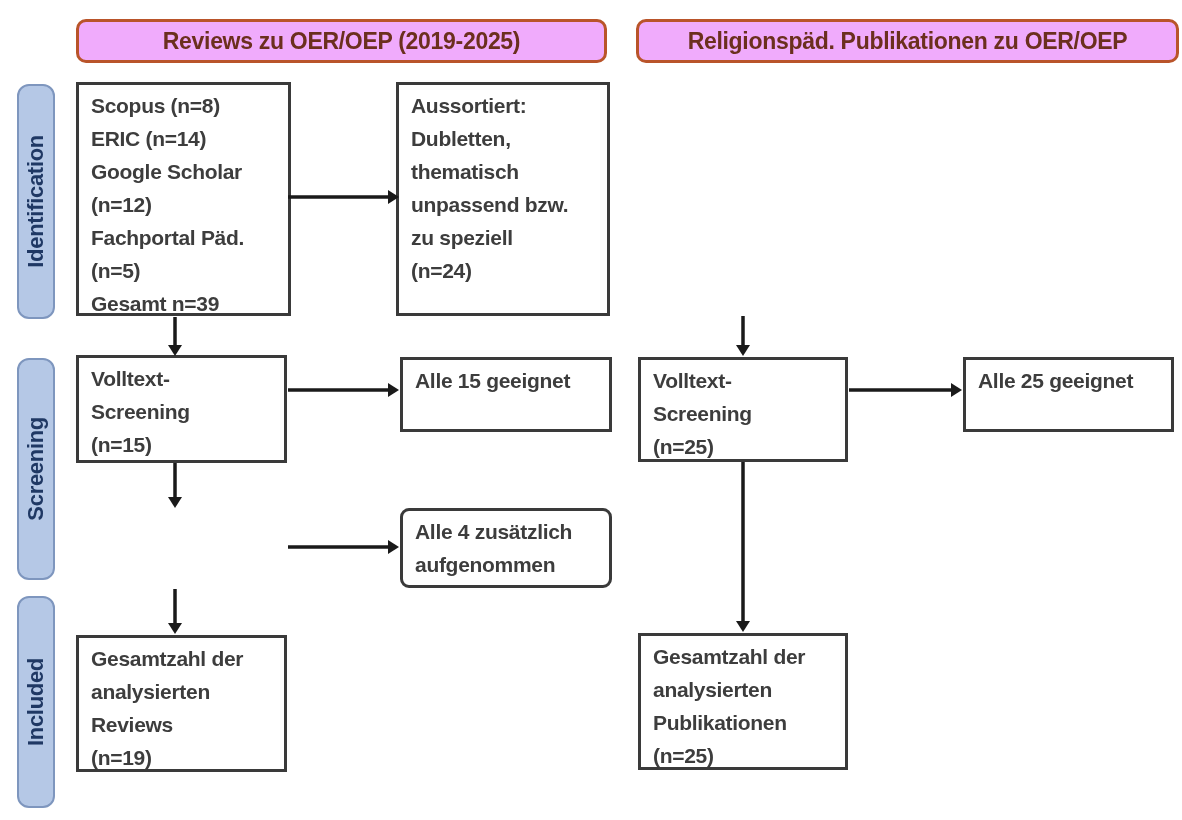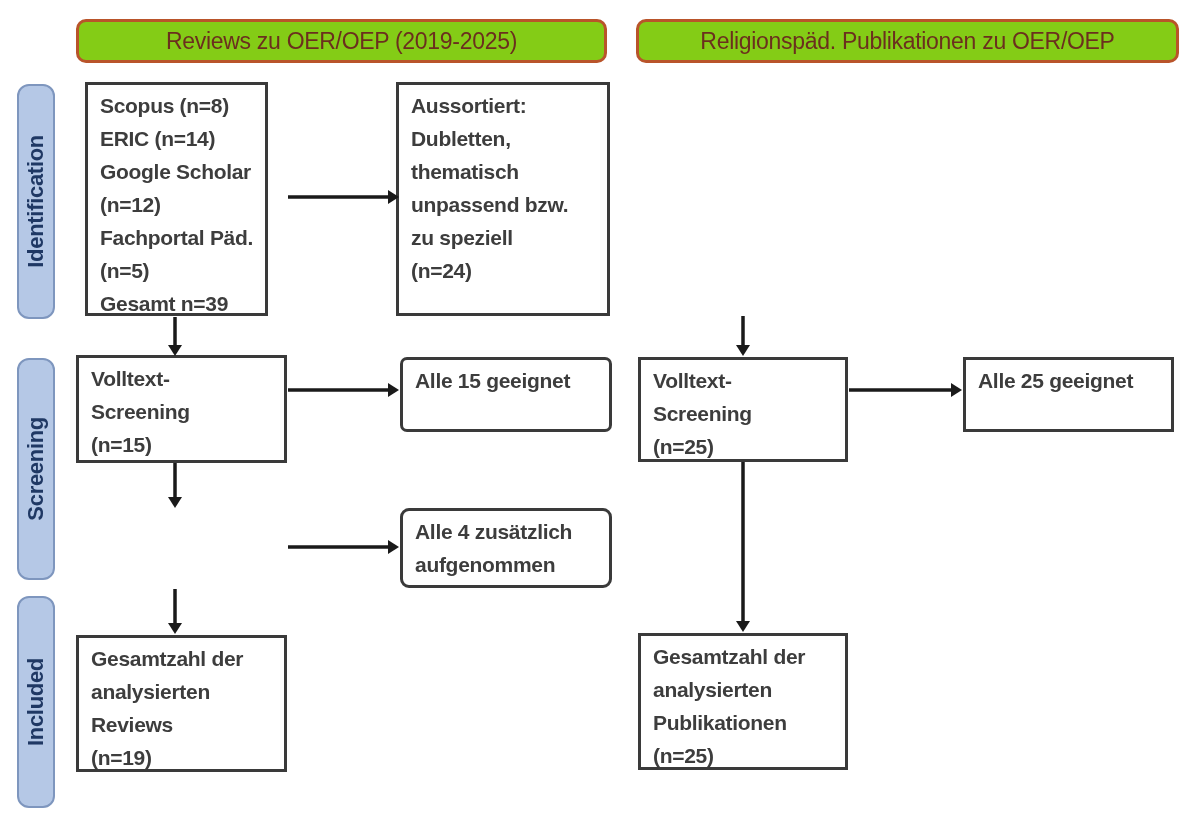--- a/index.html
+++ b/index.html
@@ -6,26 +6,26 @@
   .canvas {
     position: relative;
     width: 1182px;
     height: 820px;
     background: #ffffff;
     font-family: "Liberation Sans", sans-serif;
     overflow: hidden;
   }
   .abs { position: absolute; box-sizing: border-box; }
   .header {
-    background: #84cc16;
+    background: #f0abfc;
     border: 3px solid #b9542a;
     border-radius: 10px;
     color: #6b2f1e;
     font-size: 23px;
-    font-weight: 400;
+    font-weight: 700;
     letter-spacing: -0.3px;
     display: flex;
     align-items: center;
     justify-content: center;
     white-space: pre;
   }
   .stage {
     background: #b5c8e6;
     border: 2.5px solid #7e96be;
     border-radius: 12px;
@@ -72,42 +72,42 @@
   <div class="abs stage" style="left:17px; top:84px; width:38px; height:235px;">
     <span>Identification</span>
   </div>
   <div class="abs stage" style="left:17px; top:358px; width:38px; height:222px;">
     <span>Screening</span>
   </div>
   <div class="abs stage" style="left:17px; top:596px; width:38px; height:212px;">
     <span>Included</span>
   </div>
 
-  <div class="abs node" style="left:76px; top:82px; width:183px; height:234px;margin-left:9px;">Scopus (n=8)
+  <div class="abs node" style="left:76px; top:82px; width:215px; height:234px;">Scopus (n=8)
 ERIC (n=14)
 Google Scholar
 (n=12)
 Fachportal Päd.
 (n=5)
 Gesamt n=39</div>
   <div class="abs node" style="left:76px; top:355px; width:211px; height:108px;">Volltext-
 Screening
 (n=15)</div>
   <div class="abs node" style="left:76px; top:635px; width:211px; height:137px;">Gesamtzahl der
 analysierten
 Reviews
 (n=19)</div>
 
   <div class="abs node" style="left:396px; top:82px; width:214px; height:234px;">Aussortiert:
 Dubletten,
 thematisch
 unpassend bzw.
 zu speziell
 (n=24)</div>
-  <div class="abs node" style="left:400px; top:357px; width:212px; height:75px;border-radius:7px;">Alle 15 geeignet</div>
+  <div class="abs node" style="left:400px; top:357px; width:212px; height:75px;">Alle 15 geeignet</div>
   <div class="abs node" style="left:400px; top:508px; width:212px; height:80px;border-radius:9px;">Alle 4 zusätzlich
 aufgenommen</div>
 
   <div class="abs node" style="left:638px; top:357px; width:210px; height:105px;">Volltext-
 Screening
 (n=25)</div>
   <div class="abs node" style="left:638px; top:633px; width:210px; height:137px;">Gesamtzahl der
 analysierten
 Publikationen
 (n=25)</div>

